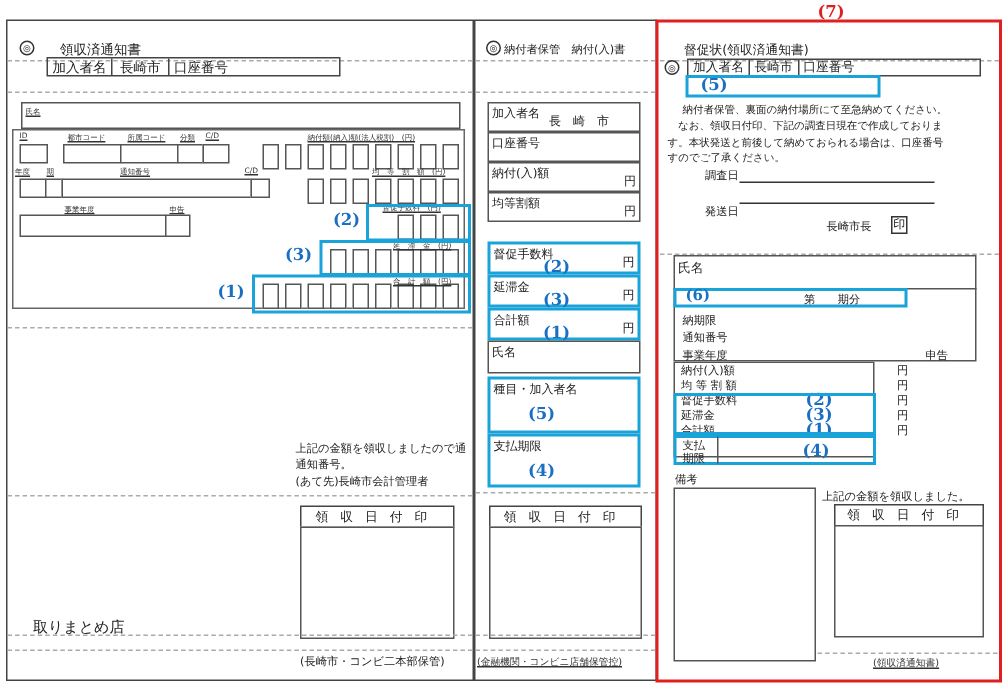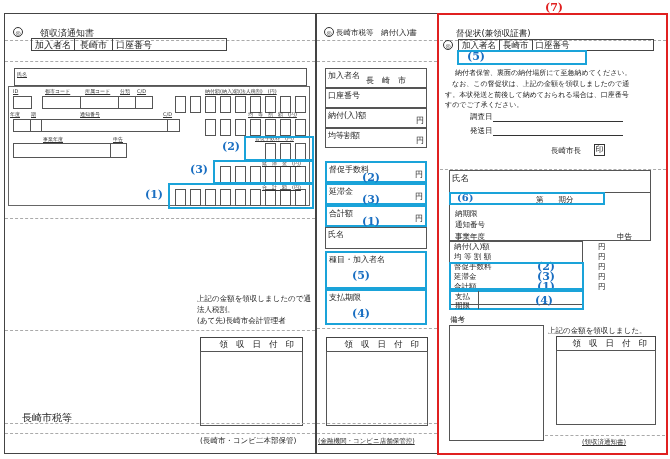--- a/index.html
+++ b/index.html
@@ -10,21 +10,21 @@
   .box { position: absolute; border: 1px solid #555; background: #fff; }
   .digit { position: absolute; width: 11px; height: 17px; border: 1px solid #555; background: #fff; }
   .blue { position: absolute; border: 2px solid #1aa3d9; }
   .blue-label { position: absolute; color: #1a6fc2; font-weight: bold; font-size: 11px; font-family: "DejaVu Serif", serif; }
   .red { position: absolute; border: 2px solid #e02020; }
   .tiny { font-size: 5px; color: #333; position: absolute; white-space: nowrap; text-decoration: underline; }
   .small { font-size: 7.5px; position: absolute; white-space: nowrap; }
   .med { font-size: 9px; position: absolute; white-space: nowrap; }
   .logo { position: absolute; width: 10px; height: 10px; border: 1px solid #333; border-radius: 50%; font-size: 6px; text-align: center; line-height: 9px; }
   .cell { position: absolute; border: 1px solid #555; font-size: 8px; padding: 1px 2px; white-space: nowrap; }
-  .stamp-h { position: absolute; border: 1px solid #444; font-size: 8.5px; letter-spacing: 8px; text-align: right; line-height: 13px; font-family: Liberation Serif, serif; }
+  .stamp-h { position: absolute; border: 1px solid #444; font-size: 8.5px; letter-spacing: 8px; text-align: center; line-height: 13px; font-family: Liberation Serif, serif; }
 </style>
 </head>
 <body>
 
 <div class="abs frame" style="left:4px;top:13px;width:312px;height:441px;"></div>
 <div class="logo" style="left:13px;top:27px;">◎</div>
 <div class="med" style="left:40px;top:27px;">領収済通知書</div>
 <div class="dash-h" style="left:5px;top:40px;width:310px;"></div>
 <div class="abs" style="left:31px;top:38px;width:196px;height:13px;border:1px solid #444;display:flex;font-size:9px;">
   <span style="padding:0 3px;border-right:1px solid #444;">加入者名</span>
@@ -110,34 +110,34 @@
 <div class="blue" style="left:244px;top:136px;width:70px;height:25px;"></div>
 <div class="blue-label" style="left:222px;top:140px;">(2)</div>
 <div class="blue" style="left:213px;top:160px;width:101px;height:24px;"></div>
 <div class="blue-label" style="left:190px;top:163px;">(3)</div>
 <div class="blue" style="left:168px;top:183px;width:146px;height:26px;"></div>
 <div class="blue-label" style="left:145px;top:188px;">(1)</div>
 
 <div class="dash-h" style="left:5px;top:218px;width:310px;"></div>
 
 <div class="small" style="left:197px;top:294px;">上記の金額を領収しましたので通</div>
-<div class="small" style="left:197px;top:305px;">法人税割。</div>
+<div class="small" style="left:197px;top:305px;">通知番号。</div>
 <div class="small" style="left:197px;top:316px;">(あて先)長崎市会計管理者</div>
 <div class="dash-h" style="left:5px;top:330px;width:310px;"></div>
 
 <div class="stamp-h" style="left:200px;top:337px;width:103px;height:15px;">領収日付印</div>
 <div class="box" style="left:200px;top:351px;width:103px;height:75px;"></div>
-<div class="med" style="left:22px;top:411px;font-size:10px;">長崎市税等</div>
+<div class="med" style="left:22px;top:411px;font-size:10px;">取りまとめ店</div>
 <div class="dash-h" style="left:5px;top:423px;width:310px;"></div>
 <div class="dash-h" style="left:5px;top:433px;width:310px;"></div>
 <div class="small" style="left:200px;top:436px;">(長崎市・コンビ二本部保管)</div>
 
 <div class="abs frame" style="left:316px;top:13px;width:122px;height:441px;"></div>
 <div class="logo" style="left:324px;top:27px;">◎</div>
-<div class="small" style="left:336px;top:28px;">長崎市税等　納付(入)書</div>
+<div class="small" style="left:336px;top:28px;">納付者保管　納付(入)書</div>
 <div class="dash-h" style="left:317px;top:40px;width:120px;"></div>
 <div class="dash-h" style="left:317px;top:61px;width:120px;"></div>
 
 <div id="middle-rows">
     <div class="cell" style="left: 325px; width: 102px; top: 68px; height: 20px;"><span>加入者名</span><span style="position: absolute; right: 20px; bottom: 1px;">長　崎　市</span></div>
     <div class="cell" style="left: 325px; width: 102px; top: 88px; height: 20px;"><span>口座番号</span></div>
     <div class="cell" style="left: 325px; width: 102px; top: 108px; height: 20px;"><span>納付(入)額</span><span style="position: absolute; right: 2px; bottom: 1px;">円</span></div>
     <div class="cell" style="left: 325px; width: 102px; top: 128px; height: 20px;"><span>均等割額</span><span style="position: absolute; right: 2px; bottom: 1px;">円</span></div>
     <div class="cell" style="left: 325px; width: 102px; top: 161px; height: 22px; border-color: rgb(26, 163, 217); border-width: 2px;"><span>督促手数料</span><span class="blue-label" style="left: 35px; top: 8px;">(2)</span><span style="position: absolute; right: 2px; bottom: 1px;">円</span></div>
     <div class="cell" style="left: 325px; width: 102px; top: 183px; height: 22px; border-color: rgb(26, 163, 217); border-width: 2px;"><span>延滞金</span><span class="blue-label" style="left: 35px; top: 8px;">(3)</span><span style="position: absolute; right: 2px; bottom: 1px;">円</span></div>
@@ -150,39 +150,39 @@
 <div class="dash-h" style="left:317px;top:328px;width:120px;"></div>
 <div class="stamp-h" style="left:326px;top:337px;width:102px;height:15px;">領収日付印</div>
 <div class="box" style="left:326px;top:351px;width:102px;height:75px;"></div>
 <div class="dash-h" style="left:317px;top:423px;width:120px;"></div>
 <div class="dash-h" style="left:317px;top:433px;width:120px;"></div>
 <div class="tiny" style="left:318px;top:437px;font-size:6.5px;">(金融機関・コンビニ店舗保管控)</div>
 
 <div class="blue-label" style="left:545px;top:1px;color:#e02020;">(7)</div>
 <div class="red" style="left:437px;top:13px;width:231px;height:442px;"></div>
 
-<div class="small" style="left:456px;top:28px;font-size:8.5px;">督促状(兼領収証書)</div>
+<div class="small" style="left:456px;top:28px;font-size:8.5px;">督促状(領収済通知書)</div>
 <div class="dash-h" style="left:440px;top:40px;width:226px;"></div>
 <div class="logo" style="left:443px;top:40px;">◎</div>
 <div class="abs" style="left:458px;top:39px;width:196px;height:12px;border:1px solid #444;display:flex;font-size:8.5px;line-height:11px;">
   <span style="padding:0 3px;border-right:1px solid #444;">加入者名</span>
   <span style="padding:0 3px;border-right:1px solid #444;">長崎市</span>
   <span style="padding:0 3px;">口座番号</span>
 </div>
 <div class="blue" style="left:457px;top:50px;width:130px;height:15px;"></div>
 <div class="blue-label" style="left:467px;top:50px;">(5)</div>
 
 <div class="small" style="left:455px;top:68px;font-size:7px;">納付者保管、裏面の納付場所にて至急納めてください。</div>
-<div class="small" style="left:445px;top:79px;font-size:7px;">　なお、この督促状は、上記の金額を領収しましたので通</div>
+<div class="small" style="left:445px;top:79px;font-size:7px;">　なお、領収日付印、下記の調査日現在で作成しておりま</div>
 <div class="small" style="left:445px;top:90px;font-size:7px;">す。本状発送と前後して納めておられる場合は、口座番号</div>
 <div class="small" style="left:445px;top:100px;font-size:7px;">すのでご了承ください。</div>
 
 <div class="small" style="left:470px;top:112px;">調査日</div>
 <div class="abs" style="left:493px;top:121px;width:130px;border-top:1px solid #333;"></div>
-<div class="small" style="left:470px;top:126px;">発送日</div>
+<div class="small" style="left:470px;top:136px;">発送日</div>
 <div class="abs" style="left:493px;top:135px;width:130px;border-top:1px solid #333;"></div>
 
 <div class="small" style="left:551px;top:146px;">長崎市長</div>
 <div class="abs" style="left:594px;top:144px;width:11px;height:12px;border:1px solid #333;font-size:8px;text-align:center;line-height:10px;">印</div>
 
 <div class="dash-h" style="left:440px;top:169px;width:226px;"></div>
 <div class="box" style="left:449px;top:170px;width:202px;height:71px;"></div>
 <div class="small" style="left:452px;top:173px;font-size:8.5px;">氏名</div>
 <div class="abs" style="left:449px;top:192px;width:202px;border-top:1px solid #555;"></div>
 <div class="blue" style="left:449px;top:192px;width:156px;height:13px;"></div>

